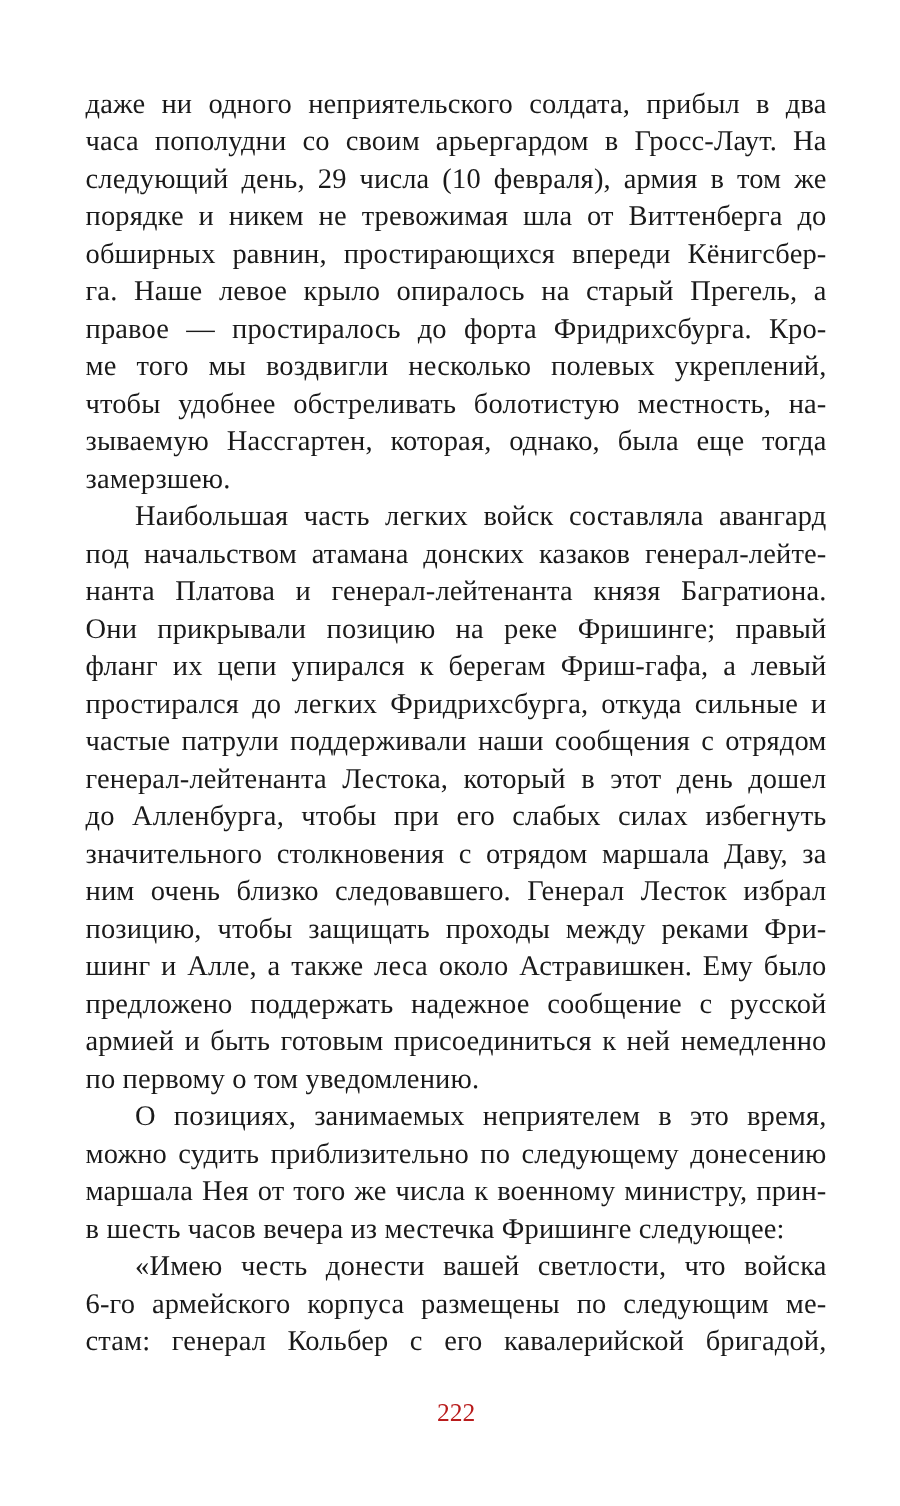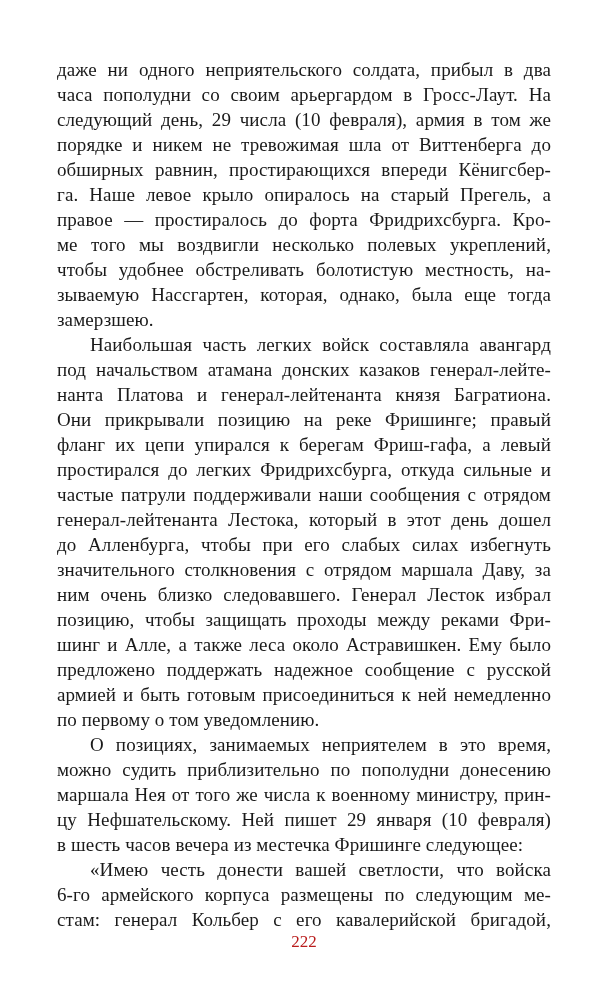--- a/index.html
+++ b/index.html
@@ -92,23 +92,22 @@
       <div class="ln">ним очень близко следовавшего. Генерал Лесток избрал</div>
       <div class="ln">позицию, чтобы защищать проходы между реками Фри-</div>
       <div class="ln">шинг и Алле, а также леса около Астравишкен. Ему было</div>
       <div class="ln">предложено поддержать надежное сообщение с русской</div>
       <div class="ln">армией и быть готовым присоединиться к ней немедленно</div>
       <div class="ln end">по первому о том уведомлению.</div>
     </div>
 
     <div class="paragraph">
       <div class="ln indent">О позициях, занимаемых неприятелем в это время,</div>
-      <div class="ln">можно судить приблизительно по пополудни донесению</div>
+      <div class="ln">можно судить приблизительно по следующему донесению</div>
       <div class="ln">маршала Нея от того же числа к военному министру, прин-</div>
-      <div class="ln">цу Нефшательскому. Ней пишет 29 января (10 февраля)</div>
       <div class="ln end">в шесть часов вечера из местечка Фришинге следующее:</div>
     </div>
 
     <div class="paragraph">
       <div class="ln indent">«Имею честь донести вашей светлости, что войска</div>
       <div class="ln">6-го армейского корпуса размещены по следующим ме-</div>
       <div class="ln">стам: генерал Кольбер с его кавалерийской бригадой,</div>
     </div>
 
   </div>

